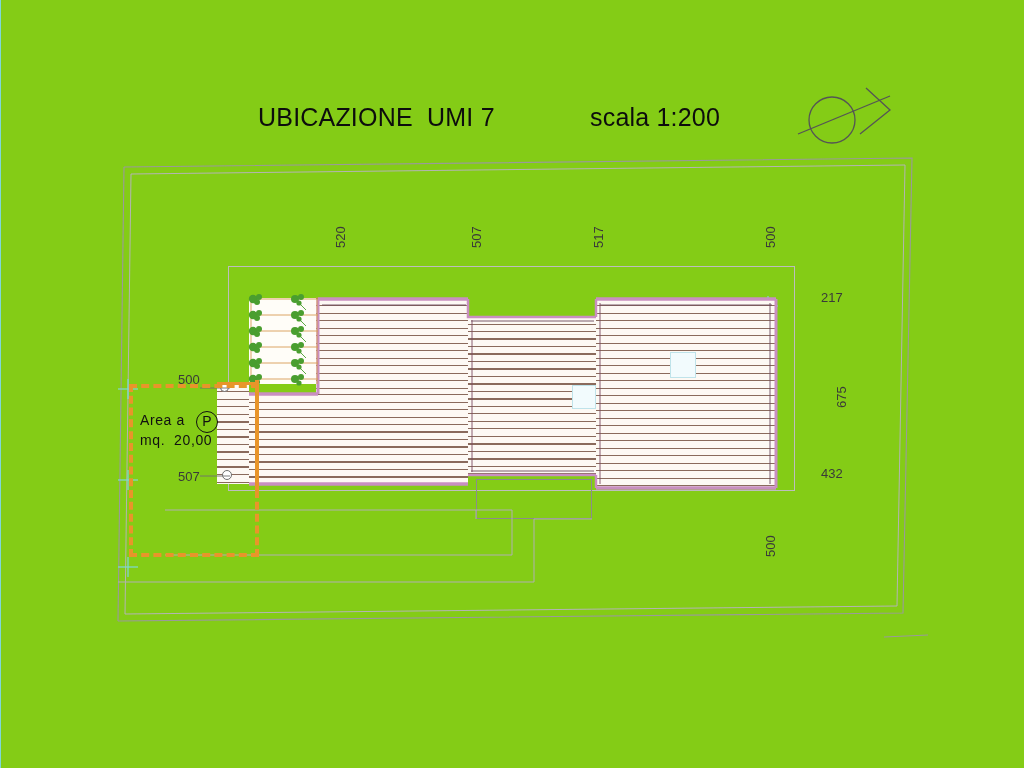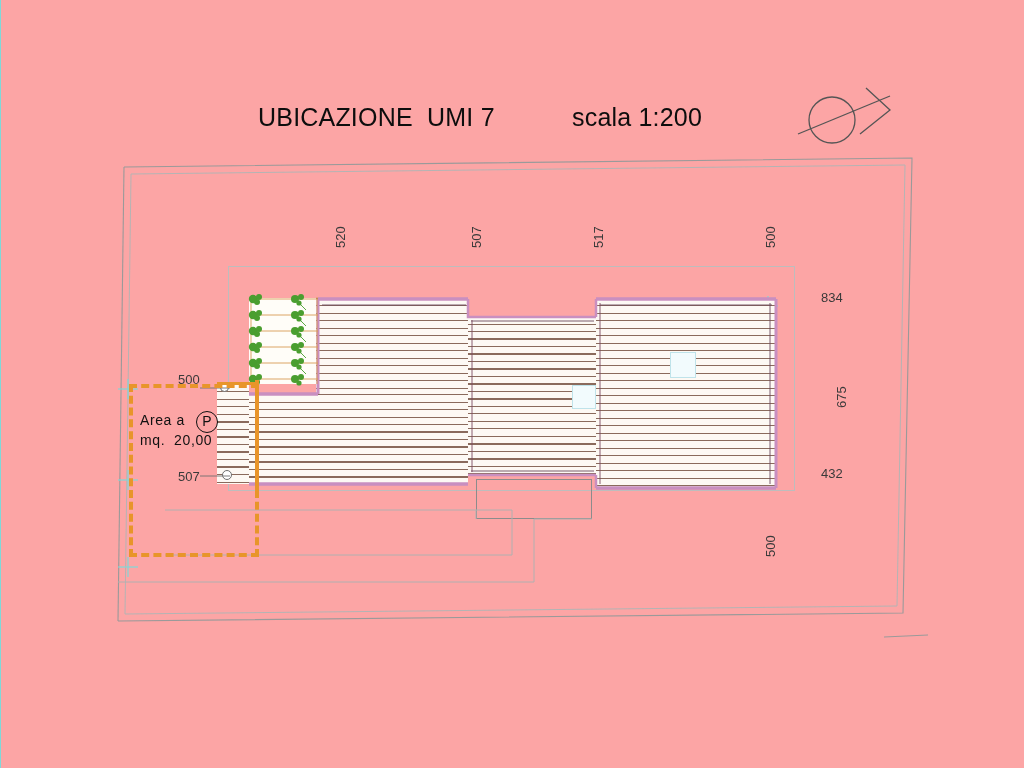--- a/index.html
+++ b/index.html
@@ -1,18 +1,18 @@
 <!DOCTYPE html>
 <html><head>
 <meta charset="utf-8">
 <style>
   html,body{margin:0;padding:0;background:#ffffff;}
   body{width:1024px;height:768px;overflow:hidden;
        font-family:"Liberation Sans", sans-serif;color:#1a1a1a;}
-  #sheet{position:relative;width:1024px;height:768px;background:#fca5a5;}
+  #sheet{position:relative;width:1024px;height:768px;background:#84cc16;}
 
   
   .title{position:absolute;font-size:25px;letter-spacing:.2px;color:#0d0d0d;
          white-space:pre;font-family:"Liberation Sans", sans-serif;}
 
   
   .compass{position:absolute;}
   .cyanv{width:1px;background:#7fd8d8;}
 
   .rect{position:absolute;border:1px solid #a8a8a8;box-sizing:border-box;background:transparent;}
@@ -45,21 +45,21 @@
   .dotc{position:absolute;border:1px solid #6f6f6f;border-radius:50%;box-sizing:border-box;background:#fff;}
 
   .crosshair{position:absolute;}
 </style>
 </head>
 <body>
 
 <div id="sheet">
 
   <div class="title" style="left:258px;top:103px;">UBICAZIONE  UMI 7</div>
-  <div class="title" style="left:572px;top:103px;">scala 1:200</div>
+  <div class="title" style="left:590px;top:103px;">scala 1:200</div>
 
   <div class="compass" style="left:790px;top:82px;">
     <svg width="115" height="70" viewBox="0 0 115 70">
       <circle cx="42" cy="38" r="23" fill="none" stroke="#555" stroke-width="1.3"></circle>
       <line x1="8" y1="52" x2="100" y2="14" stroke="#555" stroke-width="1.3"></line>
       <polyline points="76,6 100,28 70,52" fill="none" stroke="#555" stroke-width="1.3"></polyline>
     </svg>
   </div>
 
   <div>
@@ -232,21 +232,21 @@
 
   <div class="areatext" style="left:140px;top:412px;">Area a</div>
   <div class="pcircle" style="left:196px;top:411px;">P</div>
   <div class="areatext" style="left:140px;top:432px;">mq.  20,00</div>
 
   <div class="dim rot" style="left:333px;top:248px;">520</div>
   <div class="dim rot" style="left:469px;top:248px;">507</div>
   <div class="dim rot" style="left:591px;top:248px;">517</div>
   <div class="dim rot" style="left:763px;top:248px;">500</div>
 
-  <div class="dim" style="left:821px;top:290px;">834</div>
+  <div class="dim" style="left:821px;top:290px;">217</div>
   <div class="dim rot" style="left:834px;top:408px;">675</div>
   <div class="dim" style="left:821px;top:466px;">432</div>
   <div class="dim rot" style="left:763px;top:557px;">500</div>
 
   <div class="dim" style="left:178px;top:372px;">500</div>
   <div class="dim" style="left:178px;top:469px;">507</div>
 
 </div>
 
 </body></html>

